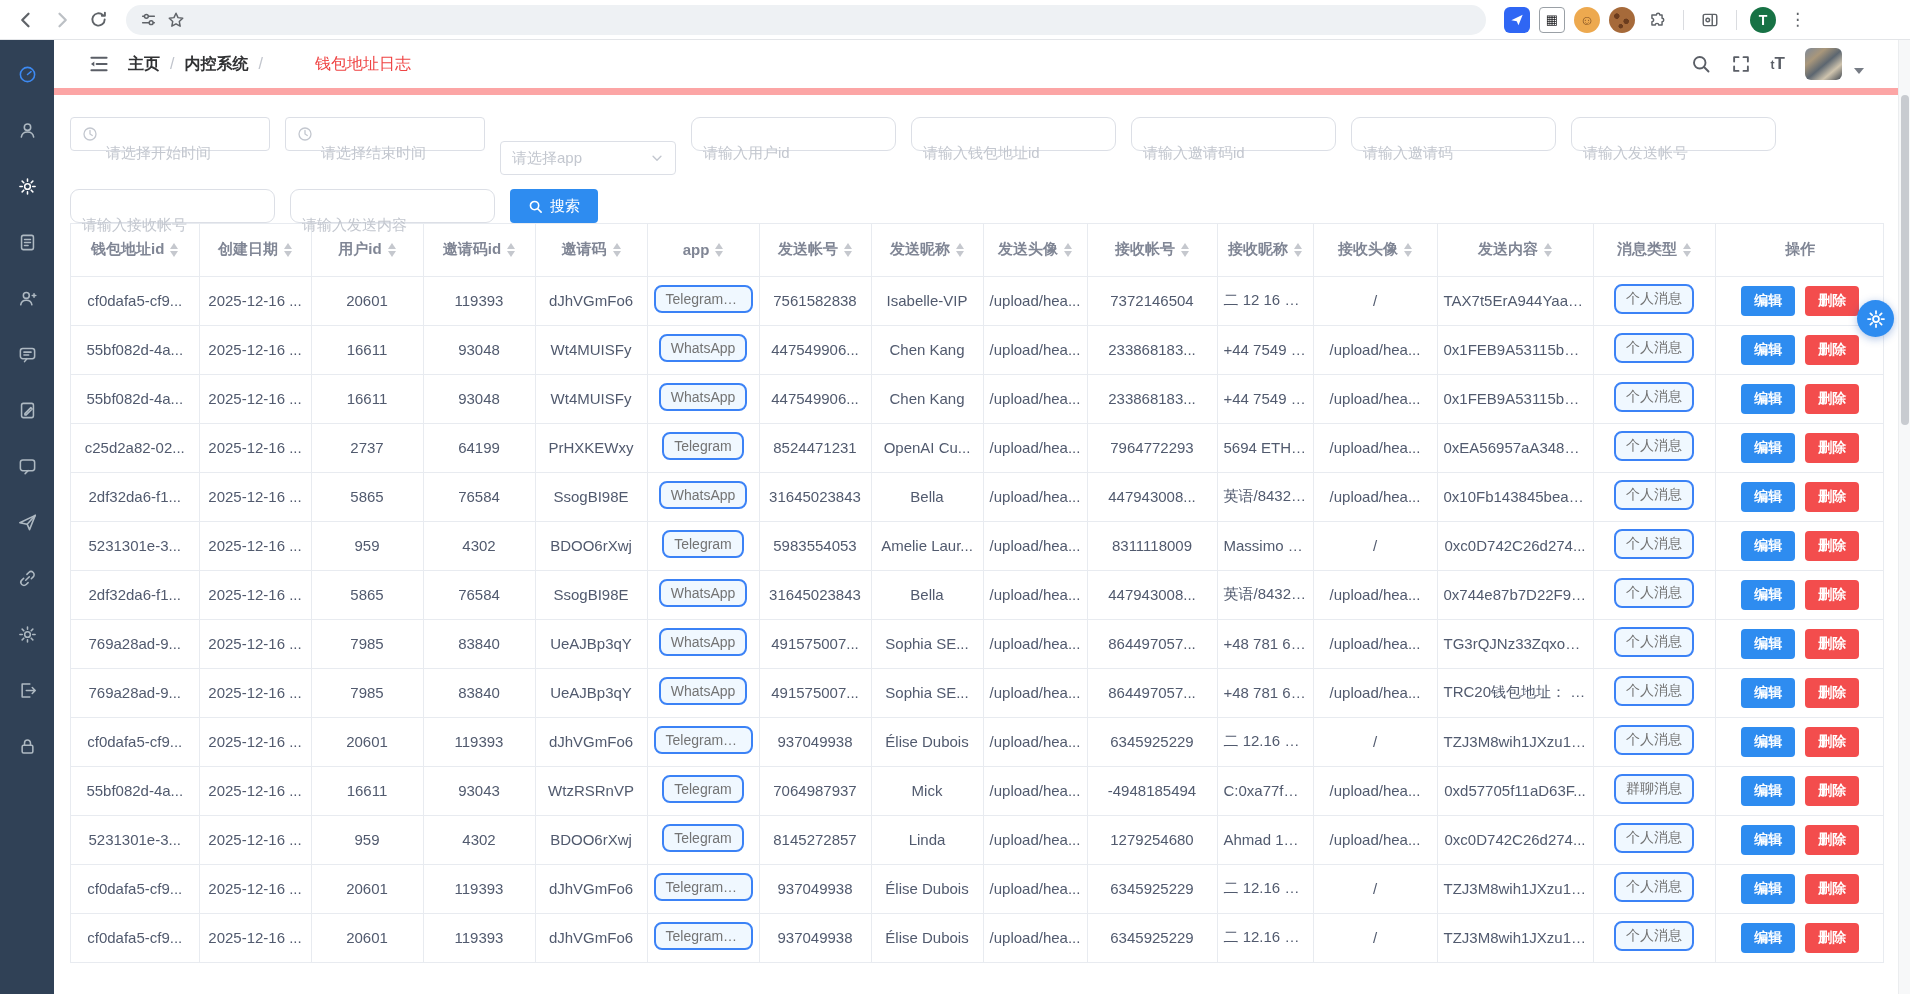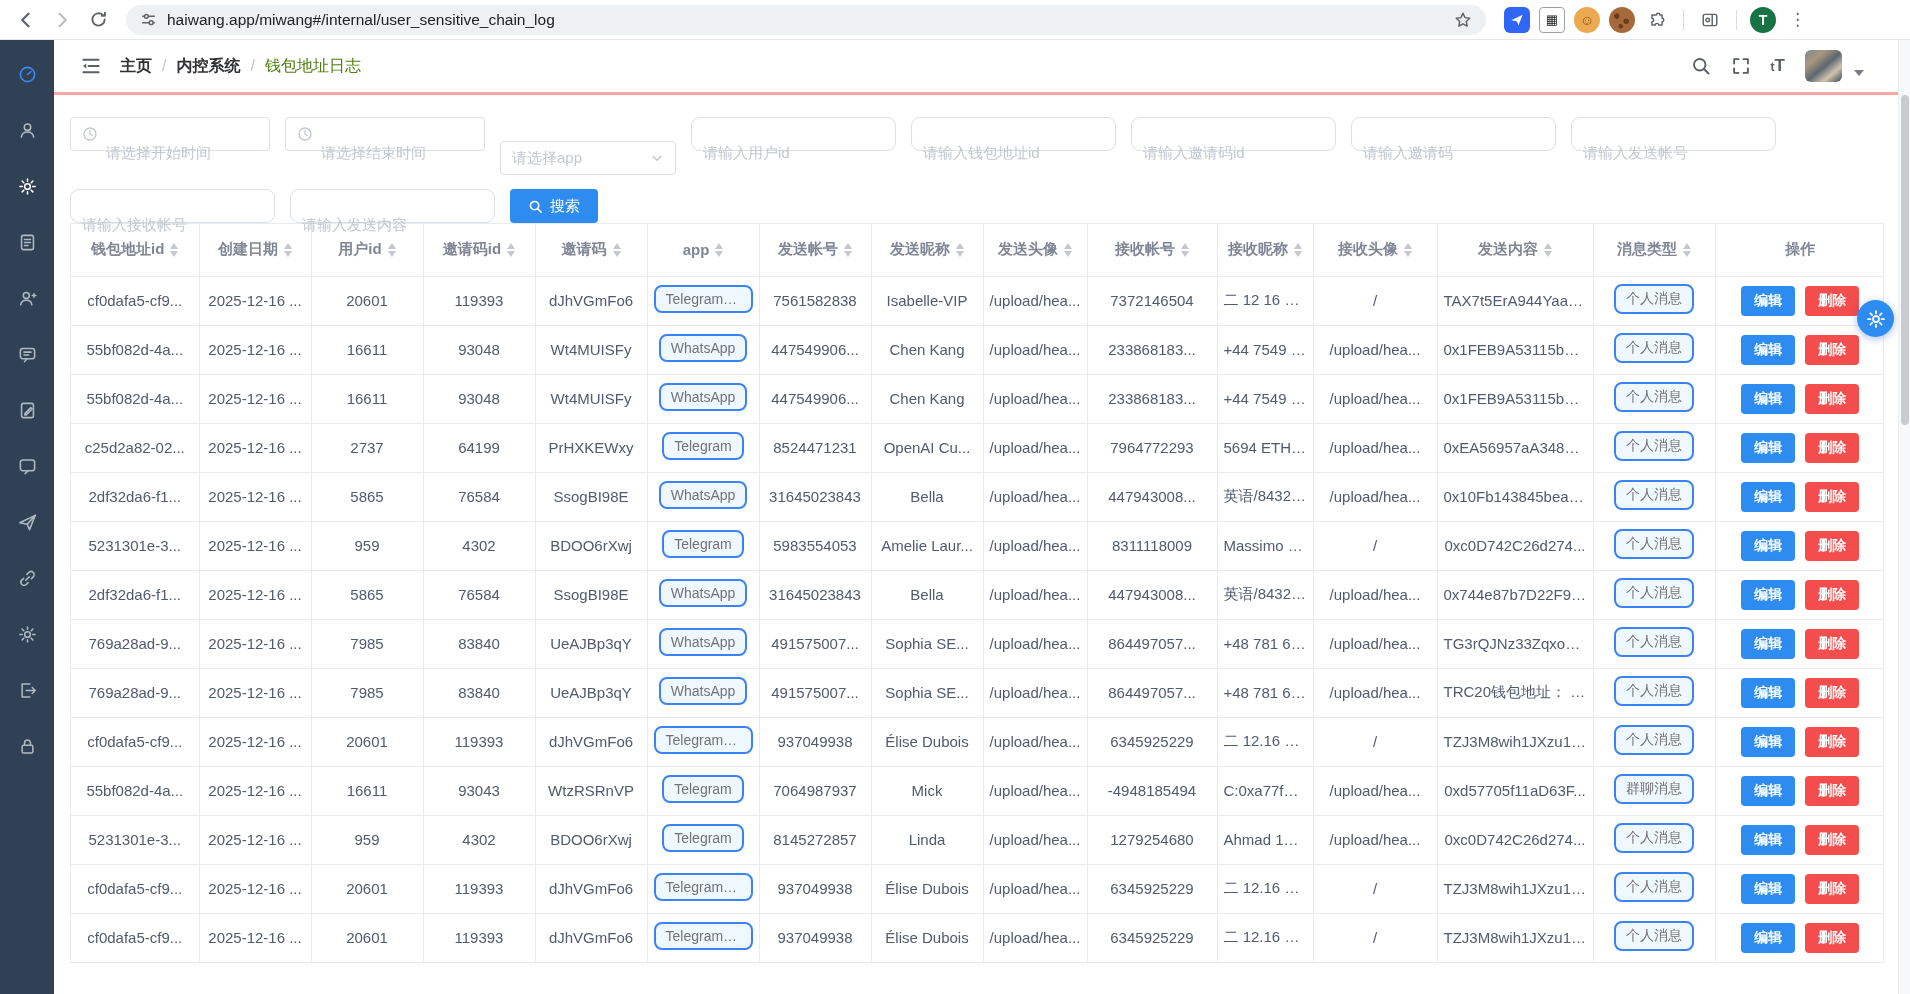--- a/index.html
+++ b/index.html
@@ -29,25 +29,25 @@
 
   
   .shell { display:flex; height:954px; }
   .sidebar { width:54px; background:#304156; display:flex; flex-direction:column; align-items:center; padding-top:6px; flex:0 0 auto; }
   .side-item { width:54px; height:56px; display:flex; align-items:center; justify-content:center; color:#aeb9c2; cursor:pointer; }
   .side-item:nth-child(1) { color:#3d8af2; }
   .side-item:nth-child(3) { color:#ffffff; }
   .main { flex:1; display:flex; flex-direction:column; min-width:0; position:relative; }
 
   
-  .app-header { height:55px; display:flex; align-items:center; padding:0 46px 0 26px; border-bottom:3px solid #fca5a5; background:#fff; }
+  .app-header { height:55px; display:flex; align-items:center; padding:0 46px 0 34px; border-bottom:7px solid #fca5a5; background:#fff; }
   .hamburger { color:#5a5e66; margin-right:18px; display:flex; }
   .breadcrumb { display:flex; align-items:center; gap:10px; font-size:16px; }
   .crumb { color:#303133; font-weight:700; }
-  .crumb.last { color:#4d7c0f; font-weight:400; }
+  .crumb.last { color:#ef4444; font-weight:400;margin-left:42px; }
   .crumb-sep { color:#c0c4cc; font-weight:400; }
   .header-right { margin-left:auto; display:flex; align-items:center; gap:20px; color:#5a5e66; }
   .ticon { display:flex; align-items:center; }
   .font-size-label { font-size:17px; font-weight:700; color:#5a5e66; }
   .font-size-label small { font-size:12px; font-weight:700; }
   .hdr-avatar { width:37px; height:32px; border-radius:6px;
      background:linear-gradient(140deg,#7d8898 0%,#a9977b 28%,#5c6670 52%,#cfc4ae 74%,#3e4650 100%); }
   .caret-dn { width:0; height:0; border-left:5px solid transparent; border-right:5px solid transparent; border-top:6px solid #777c85; margin-left:-8px; margin-top:14px; }
 
   
@@ -112,21 +112,20 @@
         </svg>
     </div>
     <div class="omnibox">
       <span class="ticon">
         <svg width="17" height="17" viewBox="0 0 16 16" fill="none" stroke="currentColor" stroke-width="1.4" stroke-linecap="round">
             <path d="M2.5 5h11M2.5 11h11"></path>
             <circle cx="6" cy="5" r="1.8" fill="#eef1f4"></circle>
             <circle cx="10.5" cy="11" r="1.8" fill="#eef1f4"></circle>
           </svg>
       </span>
-      <span class="url">haiwang.app/miwang#/internal/user_sensitive_chain_log</span>
       <span class="ticon">
         <svg width="18" height="18" viewBox="0 0 16 16" fill="none" stroke="currentColor" stroke-width="1.3" stroke-linejoin="round">
             <path d="M8 2l1.8 3.9 4.2.5-3.1 2.9.8 4.2L8 11.4 4.3 13.5l.8-4.2L2 6.4l4.2-.5z"></path>
           </svg>
       </span>
     </div>
     <div class="ext-row">
       <div class="ext ext-blue">
         <svg width="14" height="14" viewBox="0 0 16 16" fill="currentColor">
             <path d="M1.5 8.2 14.5 2l-4.8 12-2-4.6z"></path>

